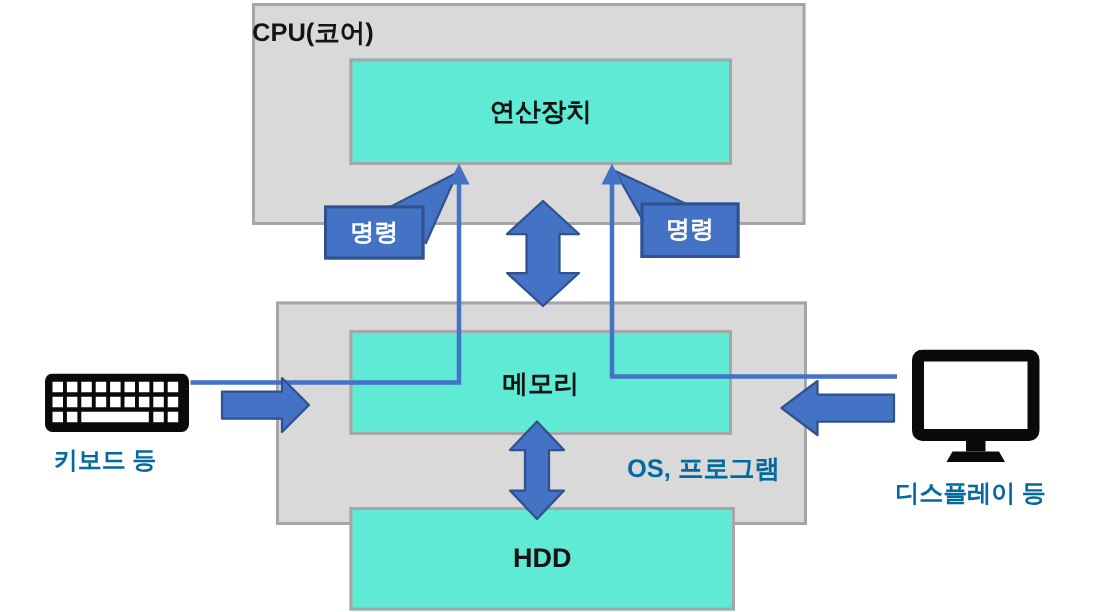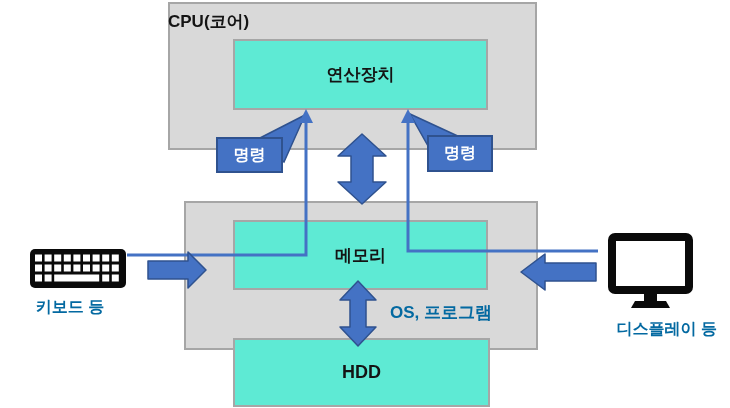--- a/index.html
+++ b/index.html
@@ -44,21 +44,21 @@
   <div class="abs graybox" style="left:184px; top:201px; width:354px; height:149px;"></div>
 
   <div class="abs lightbox" style="left:233px; top:338px; width:257px; height:69px; font-size:18px;">
     <span>HDD</span>
   </div>
 
   <div class="abs lightbox" style="left:233px; top:220px; width:255px; height:70px;">
     <span>메모리</span>
   </div>
 
-  <div class="abs side-label" style="left:390px; top:301px; width:130px; text-align:left; font-size:17px;">OS, 프로그램</div>
+  <div class="abs side-label" style="left:390px; top:301px; width:130px; text-align:right; font-size:17px;">OS, 프로그램</div>
 
   <svg class="abs icon-svg" style="left:30px; top:249px;" width="96" height="39" viewBox="0 0 96 39">
     <rect x="0" y="0" width="96" height="39" rx="5" fill="#0a0a0a"></rect>
     <g fill="#ffffff">
       <rect x="5" y="5.5" width="7" height="7"></rect>
         <rect x="14.6" y="5.5" width="7" height="7"></rect>
       <rect x="24.2" y="5.5" width="7" height="7"></rect>
         <rect x="33.8" y="5.5" width="7" height="7"></rect>
       <rect x="43.4" y="5.5" width="7" height="7"></rect>
         <rect x="53" y="5.5" width="7" height="7"></rect>
@@ -81,21 +81,21 @@
         <rect x="81.8" y="25.5" width="7" height="7"></rect>
     </g>
   </svg>
   <div class="abs side-label" style="left:15px; top:297px; width:110px;">키보드 등</div>
 
   <svg class="abs icon-svg" style="left:608px; top:233px;" width="86" height="76" viewBox="0 0 86 76">
     <rect x="4" y="4" width="77" height="53" rx="3" fill="#ffffff" stroke="#0a0a0a" stroke-width="8"></rect>
     <rect x="36" y="57" width="13" height="11" fill="#0a0a0a"></rect>
     <polygon points="27,68 58,68 62,75 23,75" fill="#0a0a0a"></polygon>
   </svg>
-  <div class="abs side-label" style="left:577px; top:319px; width:140px;text-align:right;">디스플레이 등</div>
+  <div class="abs side-label" style="left:577px; top:319px; width:140px;">디스플레이 등</div>
 
   <svg id="overlay" width="730" height="408" viewBox="0 0 730 408">
 
     <polygon points="258,139 305,115 284,162" fill="#4472c4" stroke="#2f528f" stroke-width="1.5"></polygon>
     <polygon points="462,138 410,114 436,160" fill="#4472c4" stroke="#2f528f" stroke-width="1.5"></polygon>
 
     <path d="M127,255 H306 V117" fill="none" stroke="#4472c4" stroke-width="3"></path>
     <polygon points="306,109 299,123 313,123" fill="#4472c4"></polygon>
 
     <path d="M598,251 H408 V117" fill="none" stroke="#4472c4" stroke-width="3"></path>

